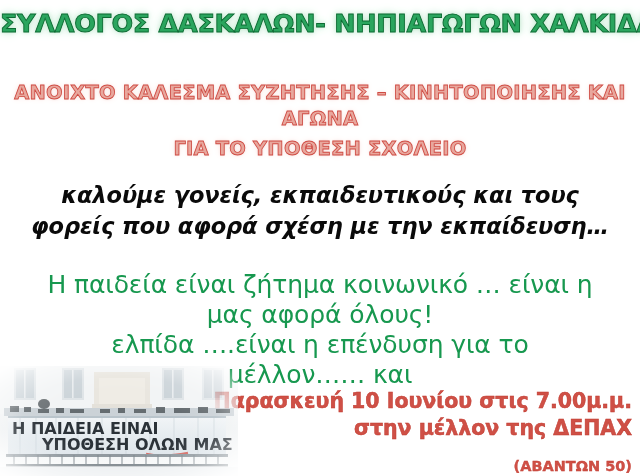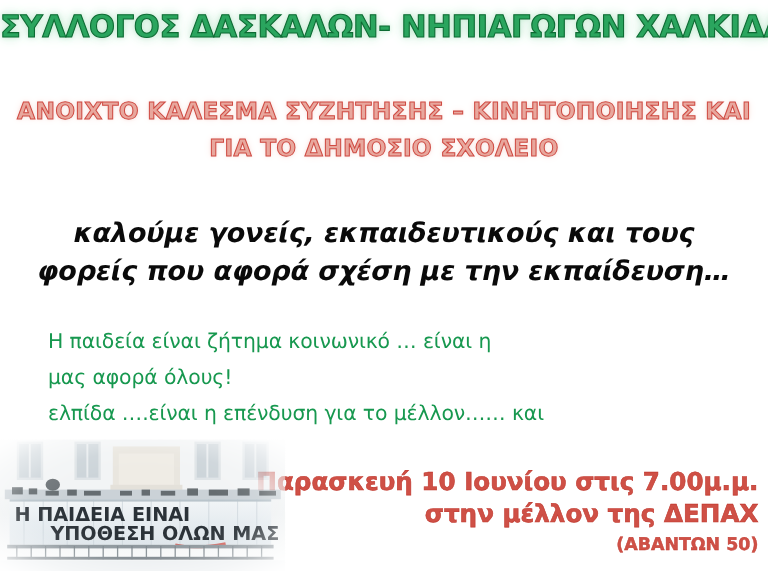--- a/index.html
+++ b/index.html
@@ -81,25 +81,25 @@
     line-height: 31px;
     letter-spacing: -0.1px;
   }
 
   
   .green-para {
     position: absolute;
     left: 40px;
     top: 270px;
     width: 560px;
-    text-align: left;
+    text-align: center;
     color: #17984f;
     font-family: "DejaVu Sans", sans-serif;
     font-weight: normal;
-    font-size: 17px;
+    font-size: 25px;
     line-height: 30px;
     letter-spacing: -0.1px;
   }
 
   
   .details {
     position: absolute;
     right: 8px;
     top: 388px;
     width: 430px;
@@ -119,21 +119,21 @@
     font-size: 20.5px;
     line-height: 27px;
     -webkit-text-stroke: 0.5px #c0392f;
     white-space: nowrap;
   }
   .details .d3 {
     font-size: 14.5px;
     line-height: 22px;
     -webkit-text-stroke: 0.35px #c0392f;
     white-space: nowrap;
-    margin-top: 1px;
+    margin-top: 13px;
   }
 
   
   #photo {
     position: absolute;
     left: 0;
     top: 366px;
     width: 238px;
     height: 114px;
     overflow: hidden;
@@ -156,21 +156,22 @@
 </style>
 </head>
 <body>
 
 <div id="poster">
 
   <div class="org-title">ΣΥΛΛΟΓΟΣ ΔΑΣΚΑΛΩΝ- ΝΗΠΙΑΓΩΓΩΝ ΧΑΛΚΙΔΑΣ</div>
 
   <div class="call-block">
     <div class="call-line l1">ΑΝΟΙΧΤΟ ΚΑΛΕΣΜΑ ΣΥΖΗΤΗΣΗΣ – ΚΙΝΗΤΟΠΟΙΗΣΗΣ ΚΑΙ</div>
-    <div class="call-line l3">ΓΙΑ ΤΟ ΔΗΜΟΣΙΟ ΣΧΟΛΕΙΟ</div>
+    <div class="call-line l2">ΑΓΩΝΑ</div>
+    <div class="call-line l3">ΓΙΑ ΤΟ ΥΠΟΘΕΣΗ ΣΧΟΛΕΙΟ</div>
   </div>
 
   <div class="invite">
     <div>καλούμε γονείς,  εκπαιδευτικούς και τους</div>
     <div>φορείς που αφορά σχέση με την εκπαίδευση…</div>
   </div>
 
   <div class="green-para">
     <div>Η παιδεία  είναι ζήτημα κοινωνικό … είναι η</div>
     <div>μας αφορά όλους!</div>

